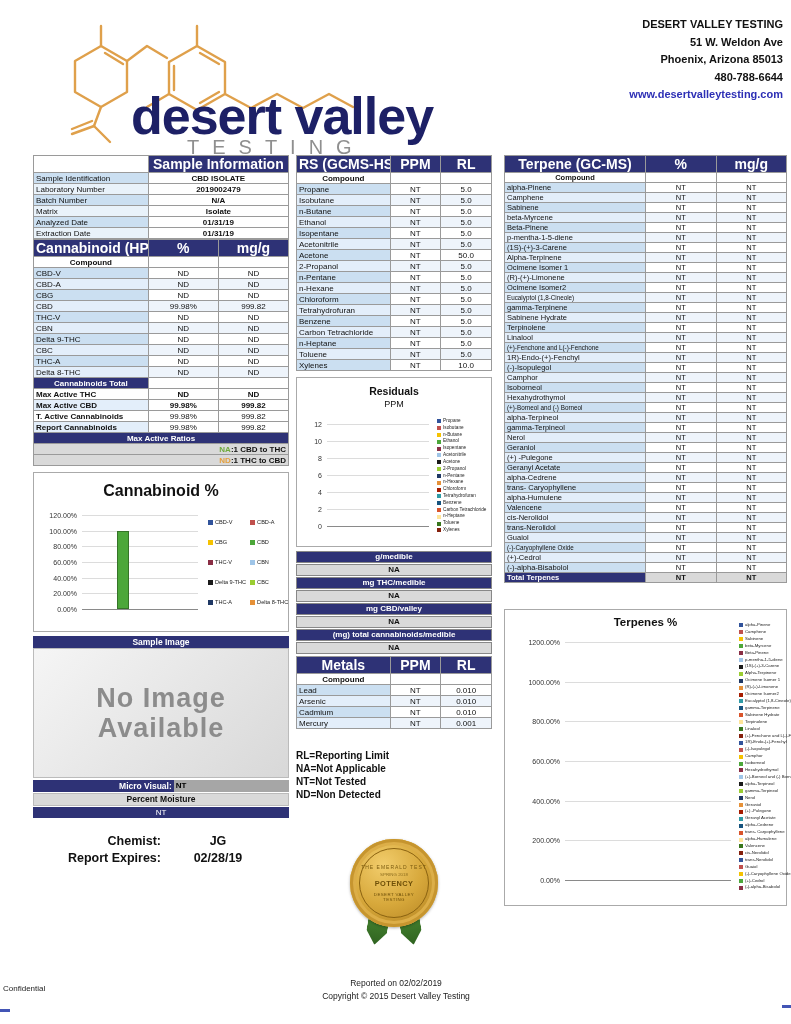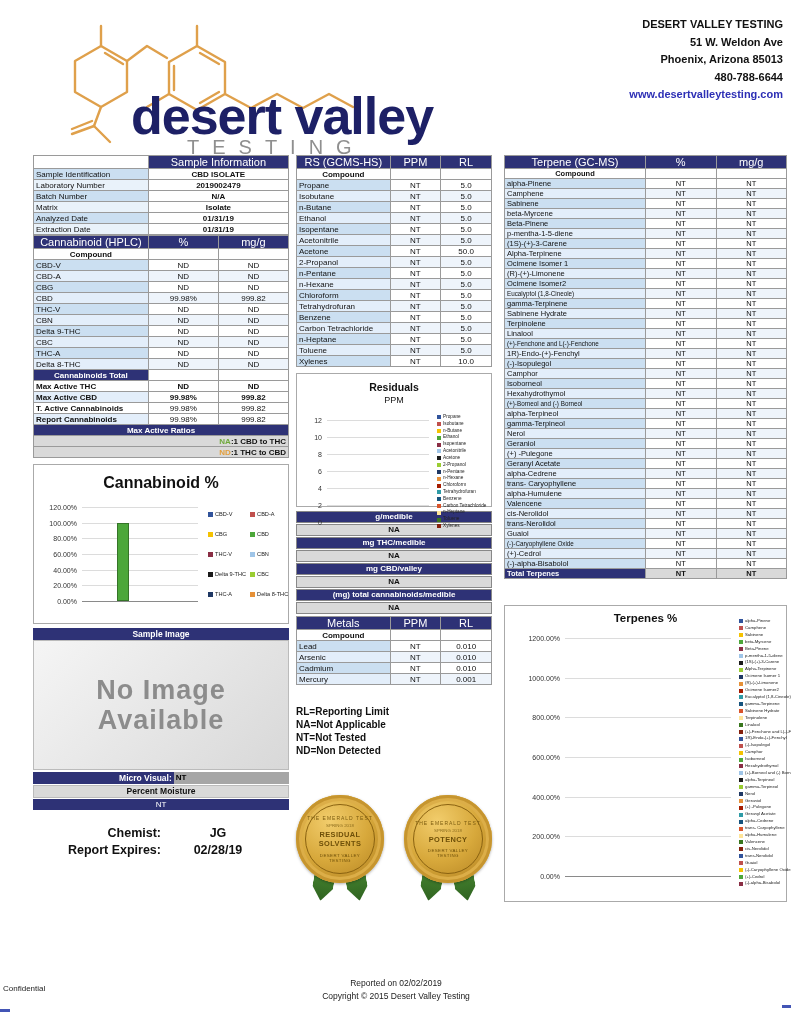--- a/index.html
+++ b/index.html
@@ -16,21 +16,21 @@
 
   
   .col1{position:absolute;left:33px;top:155px;width:256px;}
   .col2{position:absolute;left:296px;top:155px;width:196px;}
   .col3{position:absolute;left:504px;top:155px;width:283px;}
 
   
   .tbl{width:100%;border-collapse:collapse;table-layout:fixed;font-size:8px;color:#111;}
   .tbl td{border:1px solid #9a9a9a;height:11px;padding:0 2px;overflow:hidden;white-space:nowrap;box-sizing:border-box;}
   .tbl.tight td{height:10px;font-size:7.5px;}
-  .tbl tr.hd td{background:#2e3276;color:#fff;font-weight:normal;text-align:center;font-size:11px;}
+  .tbl tr.hd td{background:#2e3276;color:#fff;font-weight:bold;text-align:center;font-size:14px;}
   .tbl tr.hd td.blank{background:#fff;}
   .tbl tr.cmp td{background:#fff;font-weight:bold;text-align:center;}
   .tbl td.name{background:#cbdff1;text-align:left;}
   .tbl tr.alt td.name{background:#e3eefa;}
   .tbl td.val{background:#fff;text-align:center;}
   .tbl tr.alt td.val{background:#eef4fb;}
   .tbl td.sm{font-size:6.3px;}
   .tbl tr.tot td:first-child{background:#2e3276;color:#fff;font-weight:bold;text-align:left;}
   .tbl tr.tot td.val{background:#d9d9d9;font-weight:bold;}
   .tbl tr.subhd td:first-child{background:#2e3276;color:#fff;font-weight:bold;text-align:center;}
@@ -55,21 +55,21 @@
   .leg-item{display:flex;align-items:center;gap:2px;white-space:nowrap;color:#222;}
   .sw{display:inline-block;width:4px;height:4px;flex:none;}
 
   #chart-cann{height:160px;margin-top:6px;}
   #chart-cann .c-title{font-size:16px;margin-top:9px;}
   #chart-cann .c-yaxis{left:0;top:42px;width:46px;height:94px;}
   #chart-cann .c-plot{left:48px;top:42px;width:116px;height:94px;}
   #chart-cann .c-legend{left:174px;top:46px;width:78px;display:grid;grid-template-columns:1fr 1fr;row-gap:14px;column-gap:4px;font-size:5.6px;}
   #chart-cann .sw{width:5px;height:5px;}
 
-  #chart-res{height:134px;margin-top:6px;}
+  #chart-res{height:170px;margin-top:6px;}
   #chart-res .c-title{font-size:10.5px;margin-top:7px;}
   #chart-res .c-sub{font-size:9px;margin-top:2px;}
   #chart-res .c-yaxis{left:4px;top:46px;width:24px;height:102px;}
   #chart-res .c-plot{left:30px;top:46px;width:102px;height:102px;}
   #chart-res .c-legend{left:140px;top:40px;width:56px;font-size:4.7px;line-height:1.45;}
 
   #chart-terp{height:297px;margin-top:26px;}
   #chart-terp .c-title{font-size:11.5px;margin-top:6px;}
   #chart-terp .c-yaxis{left:6px;top:32px;width:52px;height:238px;}
   #chart-terp .c-plot{left:60px;top:32px;width:166px;height:238px;}
@@ -658,34 +658,20 @@
     </div>
 
     <div class="seals" id="seals">
         <div class="seal-wrap">
           <div class="rib l"></div>
           <div class="rib r"></div>
           <div class="seal">
             <div class="seal-inner">
               <div class="s-top">THE EMERALD TEST</div>
               <div class="s-season">SPRING 2018</div>
-              <div class="s-title">RESIDUAL
-SOLVENTS</div>
-              <div class="s-org">DESERT VALLEY
-TESTING</div>
-            </div>
-          </div>
-        </div>
-        <div class="seal-wrap">
-          <div class="rib l"></div>
-          <div class="rib r"></div>
-          <div class="seal">
-            <div class="seal-inner">
-              <div class="s-top">THE EMERALD TEST</div>
-              <div class="s-season">SPRING 2018</div>
               <div class="s-title">POTENCY</div>
               <div class="s-org">DESERT VALLEY
 TESTING</div>
             </div>
           </div>
         </div>
       </div>
   </div>
 
   <div class="col3">

